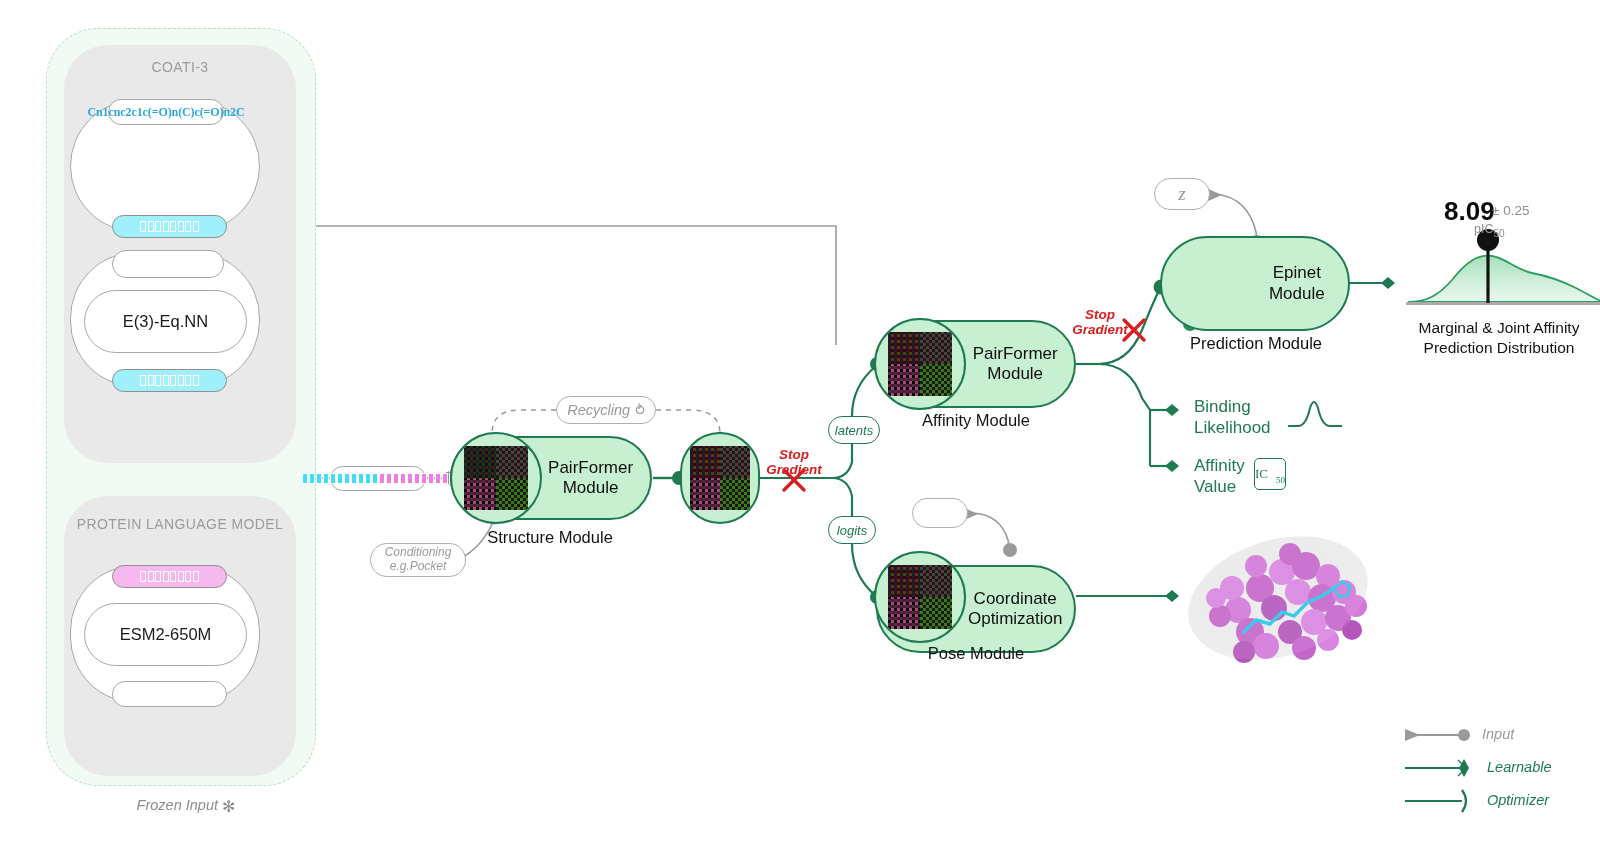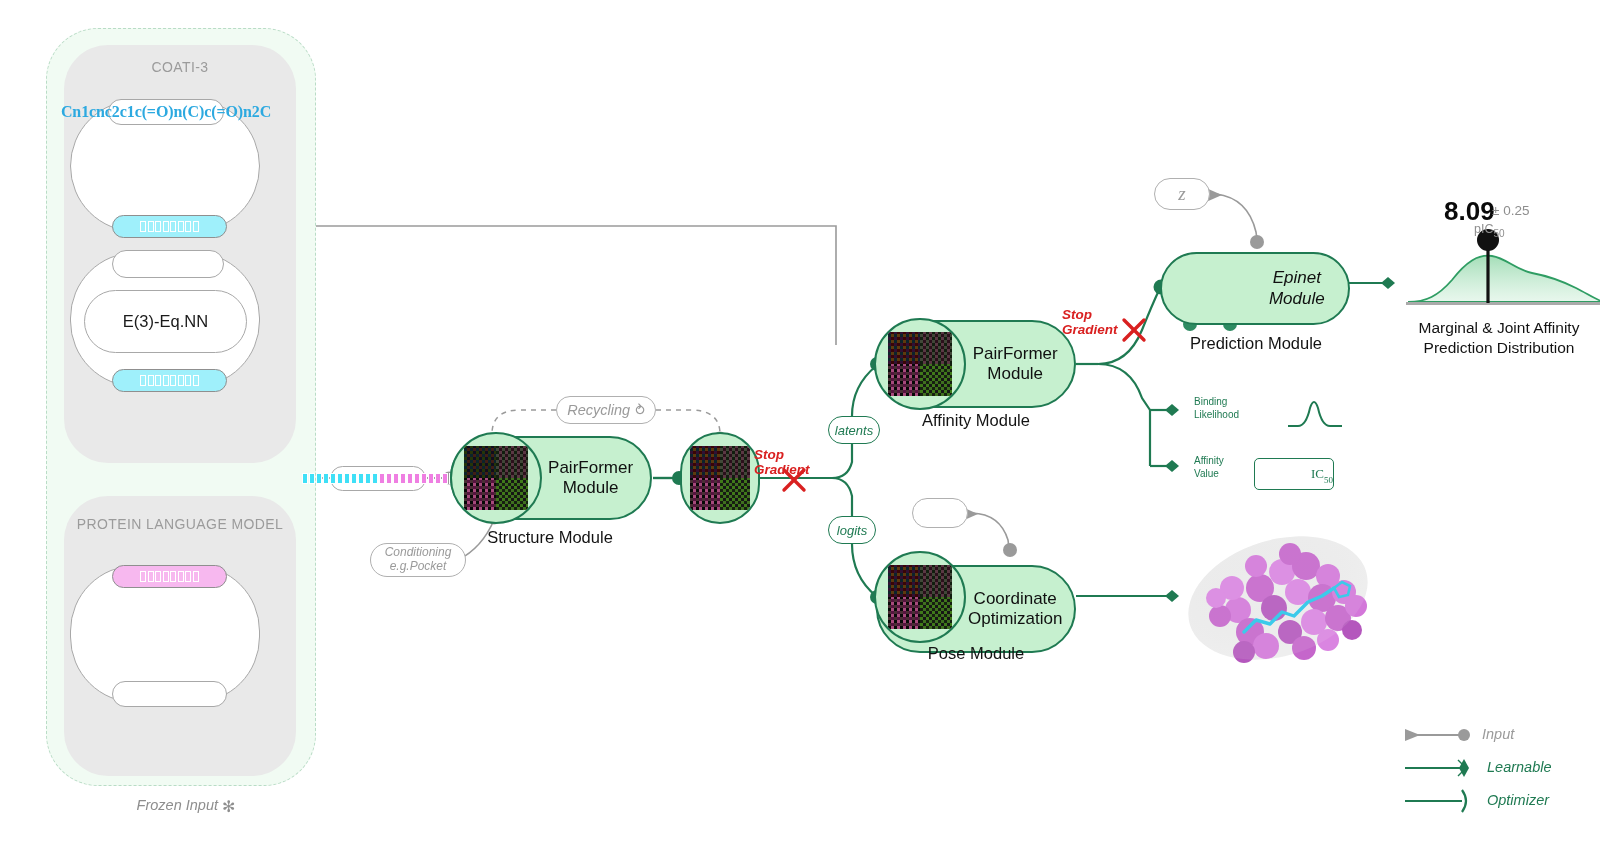--- a/index.html
+++ b/index.html
@@ -36,21 +36,21 @@
   
   .pill{
     position:absolute;background:#ffffff;border:1.5px solid #a8a8a8;
     box-sizing:border-box;display:flex;align-items:center;justify-content:center;
     text-align:center;color:#1a1a1a;
   }
   .pill.outer{background:#ffffff;border-color:#a8a8a8;}
   .pill.inner{background:#ffffff;border-color:#a8a8a8;}
 
   .smiles-text{
-    font-family:"Liberation Serif", serif;color:#2ca9e0;font-size:16px;
+    font-family:"Liberation Serif", serif;color:#2ca9e0;font-size:12px;
     font-weight:bold;white-space:nowrap;letter-spacing:-.1px;
   }
   .mod-label{font-size:16.5px;color:#1b1b1b;}
 
   
   .tokstrip{
     position:absolute;border-radius:20px;display:flex;align-items:center;
     justify-content:center;box-sizing:border-box;border:1.5px solid #a8a8a8;
   }
   .tokstrip.cyan{background:#9ff0fb;border-color:#8f8f8f;}
@@ -94,25 +94,25 @@
   .note.big{font-size:14.5px;}
   
   .glabel{
     position:absolute;background:#ffffff;border:1.6px solid #1f7a52;border-radius:999px;
     display:flex;align-items:center;justify-content:center;
     color:#1f7a52;font-size:13px;font-style:italic;box-sizing:border-box;
   }
 
   .stopgrad{
     position:absolute;color:#d92020;font-size:13.5px;font-style:italic;
-    line-height:1.1;font-weight:600;
+    text-align:center;line-height:1.1;font-weight:600;
   }
 
   .out-label{
-    position:absolute;color:#1f7a52;font-size:10px;line-height:1.25;
+    position:absolute;color:#1f7a52;font-size:17px;line-height:1.25;
   }
 
   .big-val{position:absolute;color:#0a0a0a;font-size:26px;font-weight:bold;}
   .pm-val{position:absolute;color:#8e8e8e;font-size:13.5px;}
   .pic50{position:absolute;color:#8e8e8e;font-size:12.5px;}
 
   .legend-txt{position:absolute;font-size:14.5px;font-style:italic;}
 
   .dist-caption{
     position:absolute;text-align:center;color:#131313;font-size:15.5px;line-height:1.3;
@@ -411,20 +411,23 @@
       <i class="tok w"></i>
         <i class="tok w"></i>
         <i class="tok w"></i>
         <i class="tok w"></i>
       <i class="tok w"></i>
         <i class="tok w"></i>
         <i class="tok w"></i>
         <i class="tok w"></i>
     </span>
   </div>
+  <div class="pill inner" style="left:84px;top:603px;width:163px;height:63px;border-radius:32px;">
+    <span class="mod-label">ESM2-650M</span>
+  </div>
   <div class="pill" style="left:112px;top:681px;width:115px;height:26px;border-radius:13px;"></div>
 
   <div class="tokstrip mixed" style="left:330px;top:466px;width:96px;height:25px;">
     <span class="toks" style="gap:1px;">
       <i class="tok c"></i>
         <i class="tok c"></i>
         <i class="tok c"></i>
         <i class="tok c"></i>
       <i class="tok c"></i>
         <i class="tok c"></i>
@@ -544,21 +547,21 @@
 
   <div class="stopgrad" style="left:1062px;top:308px;width:76px;">
     <div>Stop</div>
     <div>Gradient</div>
   </div>
 
   <div class="note big" style="left:1154px;top:178px;width:56px;height:32px;">
     <span style="font-family:'Liberation Serif',serif;font-size:19px;">z</span>
   </div>
 
-  <div class="gmod" style="left:1160px;top:252px;width:190px;height:73px;font-style:italic;">
+  <div class="gmod" style="left:1160px;top:236px;width:190px;height:95px;">
     <div class="gtext" style="padding-left:45%;">
       <div>Epinet</div>
       <div>Module</div>
     </div>
   </div>
   <div class="cap-label" style="left:1150px;top:334px;width:212px;">Prediction Module</div>
 
   <div class="note" style="left:912px;top:498px;width:56px;height:30px;"></div>
 
   <div class="gmod" style="left:876px;top:553px;width:200px;height:88px;margin-top:12px;">
@@ -590,21 +593,21 @@
   <div class="cap-label" style="left:866px;top:644px;width:220px;">Pose Module</div>
 
   <div class="out-label" style="left:1194px;top:396px;width:110px;">
     <div>Binding</div>
     <div>Likelihood</div>
   </div>
   <div class="out-label" style="left:1194px;top:455px;width:110px;">
     <div>Affinity</div>
     <div>Value</div>
   </div>
-  <div class="abs" style="left:1254px;top:458px;width:30px;height:30px;border:1.6px solid #1f7a52;border-radius:5px;display:flex;align-items:center;justify-content:flex-end;padding-left:48px;">
+  <div class="abs" style="left:1254px;top:458px;width:30px;height:30px;border:1.6px solid #1f7a52;border-radius:5px;display:flex;align-items:center;justify-content:space-between;">
     <span style="font-family:'Liberation Serif',serif;color:#1f7a52;font-size:13px;">IC</span>
       <span style="font-family:'Liberation Serif',serif;color:#1f7a52;font-size:9px;align-self:flex-end;padding-bottom:4px;">50</span>
   </div>
 
   <div class="big-val" style="left:1444px;top:196px;">8.09</div>
   <div class="pm-val" style="left:1492px;top:203px;">± 0.25</div>
   <div class="pic50" style="left:1474px;top:222px;">
     <span>pIC</span><sub style="font-size:10px;">50</sub>
   </div>
   <div class="dist-caption" style="left:1392px;top:318px;width:214px;">

